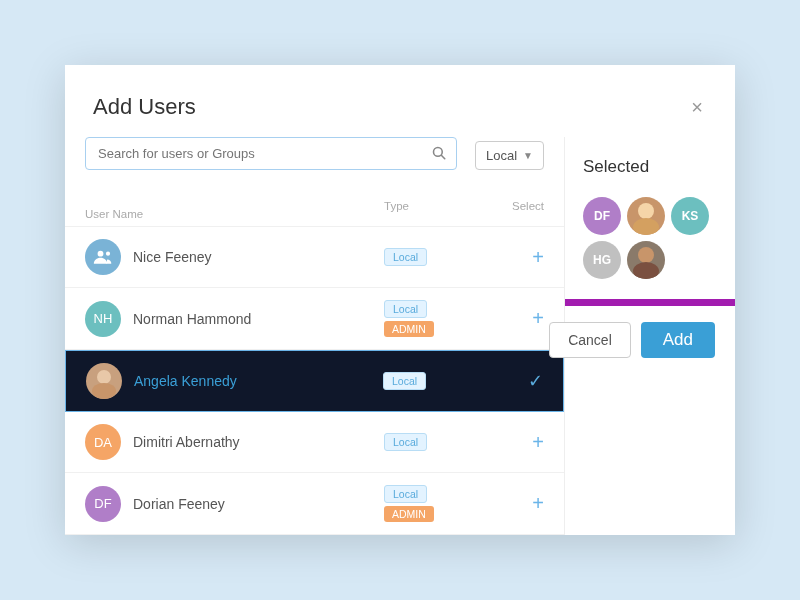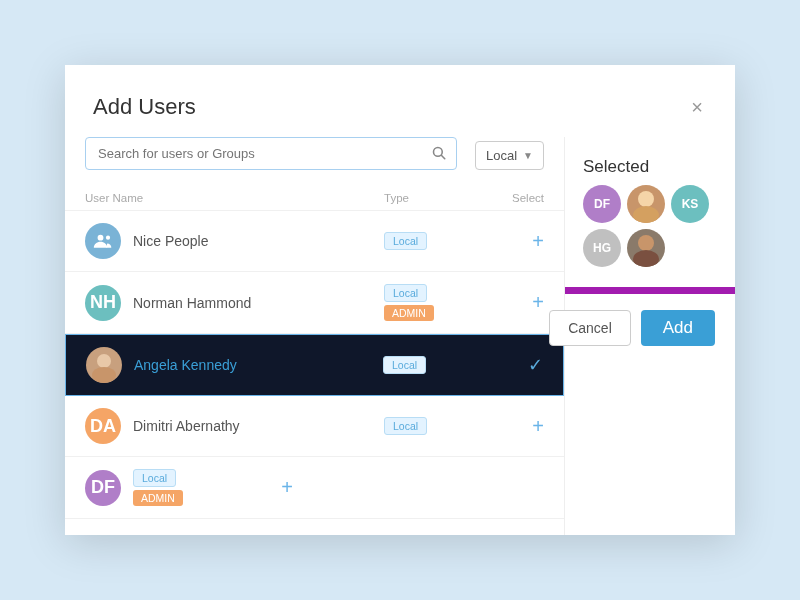--- a/index.html
+++ b/index.html
@@ -103,21 +103,21 @@
       color: #888;
     }
     .table-header {
       display: flex;
       align-items: center;
       padding: 6px 20px;
       font-size: 11.5px;
       color: #aaa;
       border-bottom: 1px solid #f0f0f0;
     }
-    .col-name { flex: 1; }
+    .col-name { flex: 1; margin-top: 16px; }
     .col-type { width: 110px; }
     .col-select { width: 50px; text-align: right; }
     .user-row {
       display: flex;
       align-items: center;
       padding: 12px 20px;
       border-bottom: 1px solid #f0f0f0;
       cursor: pointer;
       transition: background 0.1s;
     }
@@ -126,22 +126,22 @@
       border: 1.5px solid #6ab4e8;
       border-left: 1.5px solid #6ab4e8;
     }
     .avatar {
       width: 36px;
       height: 36px;
       border-radius: 50%;
       display: flex;
       align-items: center;
       justify-content: center;
-      font-size: 18px;
-      font-weight: 700;
+      font-size: 13px;
+      font-weight: 400;
       color: #fff;
       margin-right: 12px;
       flex-shrink: 0;
       overflow: hidden;
     }
     .avatar.group { background: #7ab3d6; }
     .avatar.nh { background: #6cbfbf; }
     .avatar.da { background: #f5a566; }
     .avatar.df { background: #b07ec8; }
     .user-name {
@@ -179,21 +179,21 @@
       width: 170px;
       padding: 20px 18px;
       display: flex;
       flex-direction: column;
       align-items: flex-start;
     }
     .selected-label {
       font-size: 17px;
       color: #333;
       font-weight: 400;
-      margin-bottom: 8px;
+      margin-bottom: 20px;
     }
     .selected-avatars {
       display: flex;
       flex-wrap: wrap;
       gap: 6px;
       margin-bottom: auto;
     }
     .sel-avatar {
       width: 38px;
       height: 38px;
@@ -271,21 +271,21 @@
 
       <div class="user-row">
         <div class="avatar group">
           <svg width="20" height="20" viewBox="0 0 24 24" fill="white">
             <circle cx="9" cy="8" r="3.5"></circle>
             <path d="M1 20c0-4 3.6-7 8-7s8 3 8 7"></path>
             <circle cx="18" cy="8" r="2.5"></circle>
             <path d="M16 20h6c0-3-2-5-5-5"></path>
           </svg>
         </div>
-        <span class="user-name">Nice People</span>
+        <span class="user-name">Nice Feeney</span>
         <div class="col-type-cell">
           <span class="tag local">Local</span>
         </div>
         <div class="col-action">
           <button class="add-btn">+</button>
         </div>
       </div>
 
       <div class="user-row">
         <div class="avatar nh">NH</div>
@@ -322,20 +322,21 @@
         <div class="col-type-cell">
           <span class="tag local">Local</span>
         </div>
         <div class="col-action">
           <button class="add-btn">+</button>
         </div>
       </div>
 
       <div class="user-row">
         <div class="avatar df">DF</div>
+        <span class="user-name">Dorian Feeney</span>
         <div class="col-type-cell">
           <span class="tag local">Local</span>
           <span class="tag admin">ADMIN</span>
         </div>
         <div class="col-action">
           <button class="add-btn">+</button>
         </div>
       </div>
     </div>
 

